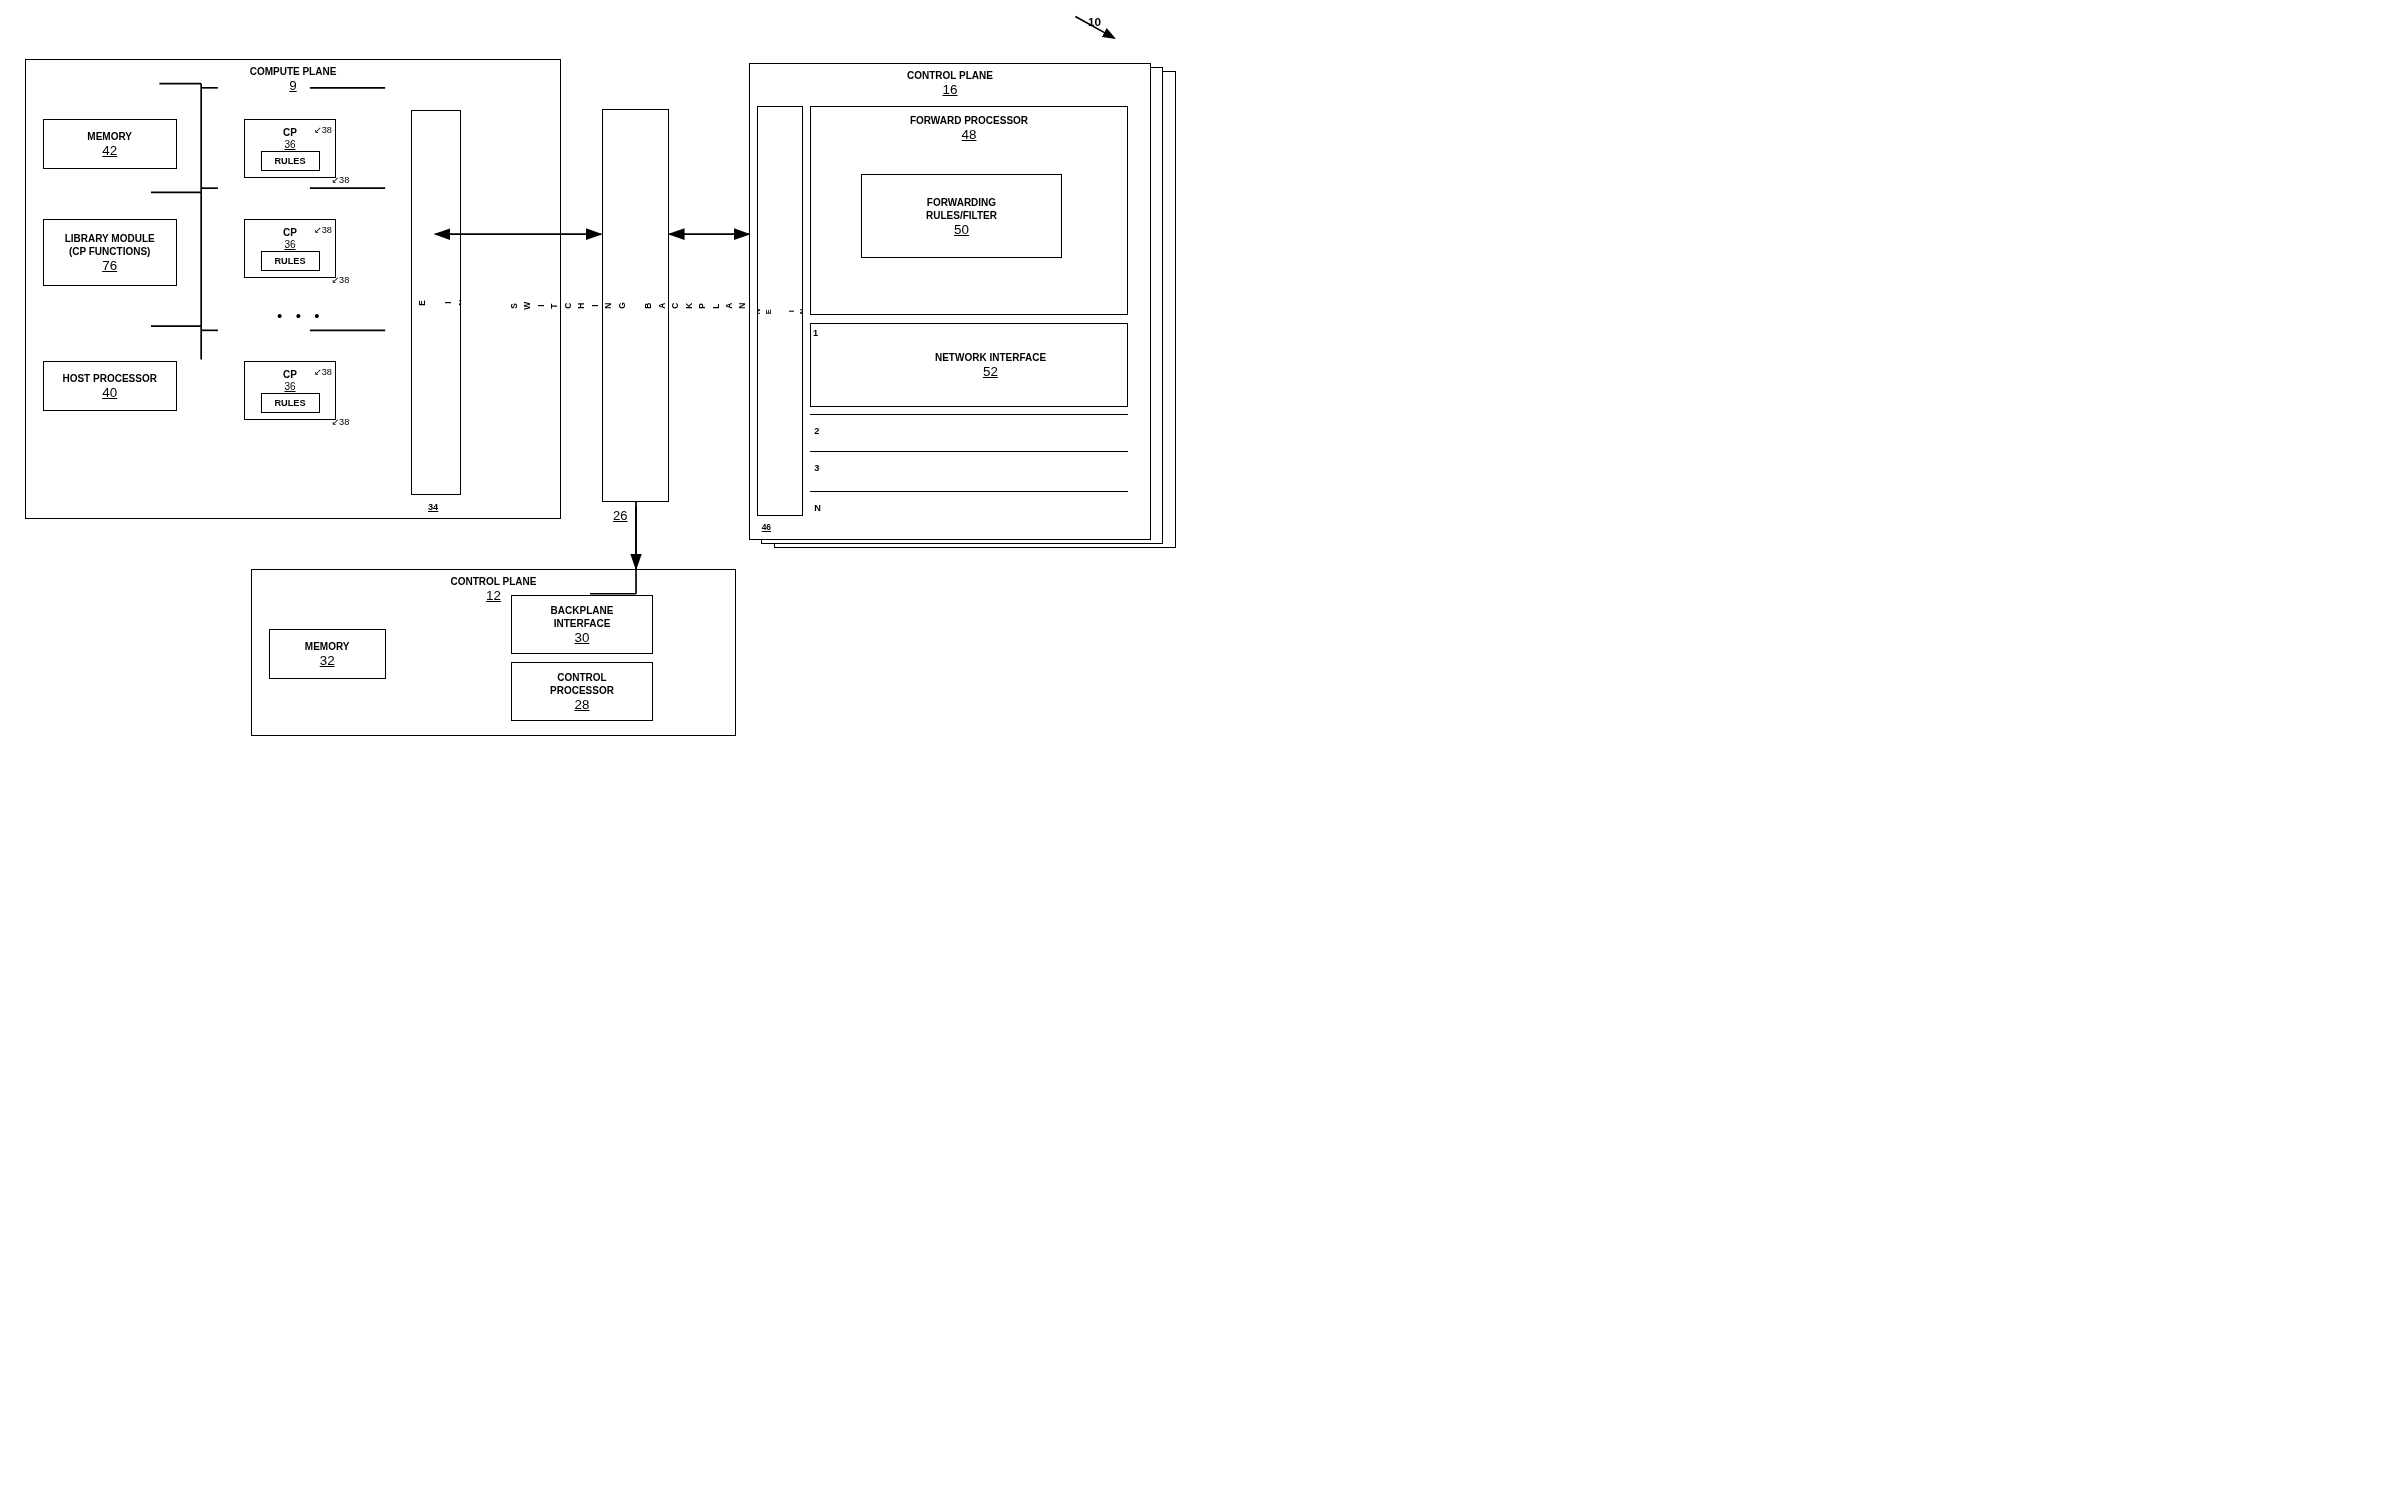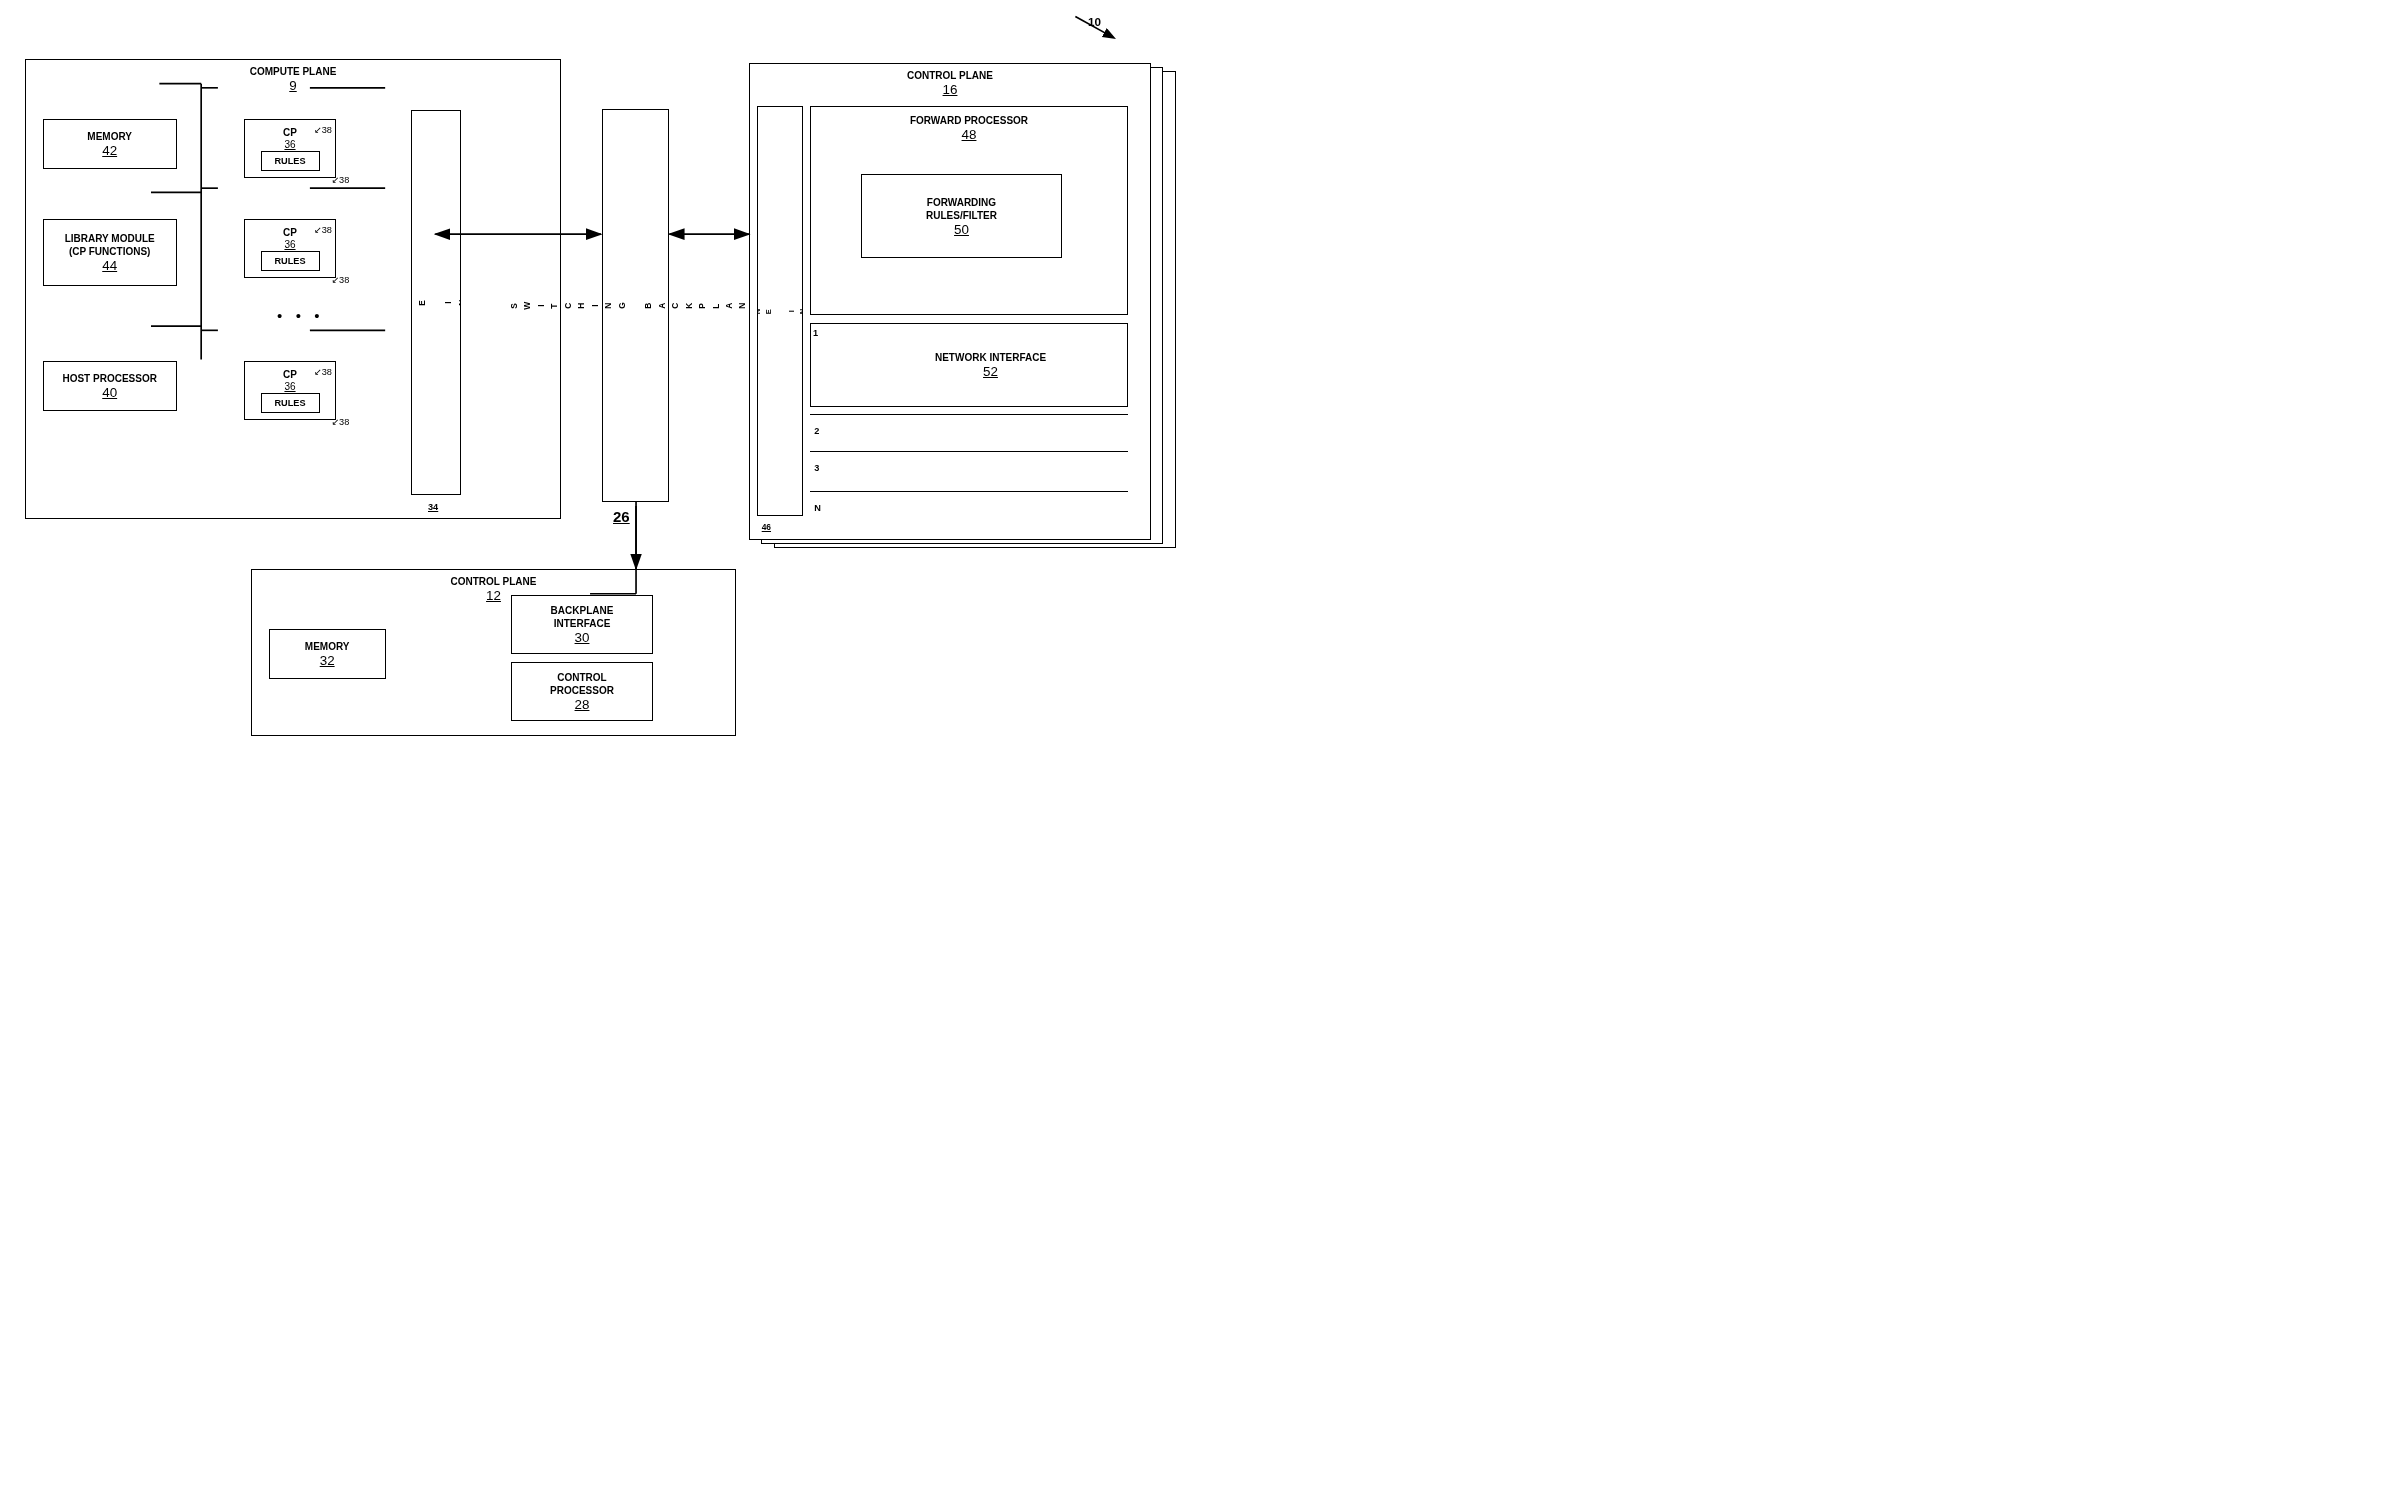--- a/index.html
+++ b/index.html
@@ -80,21 +80,21 @@
       <div style="text-align:center;">
         <div class="box-title">MEMORY</div>
         <div class="label-ref">42</div>
       </div>
     </div>
 
     <div class="box" style="left:16.7px; top:159px; width:134px; height:67px; display:flex; align-items:center; justify-content:center;">
       <div style="text-align:center;">
         <div class="box-title" style="white-space:pre-line;">LIBRARY MODULE
 (CP FUNCTIONS)</div>
-        <div class="label-ref">44</div>
+        <div class="label-ref">76</div>
       </div>
     </div>
 
     <div class="box" style="left:16.7px; top:301px; width:134px; height:50px; display:flex; align-items:center; justify-content:center;">
       <div style="text-align:center;">
         <div class="box-title">HOST PROCESSOR</div>
         <div class="label-ref">40</div>
       </div>
     </div>
 
@@ -148,21 +148,21 @@
       <span class="label-ref">34</span>
     </div>
 
   </div>
 
   <div class="box" style="left:602px; top:109px; width:67px; height:393px; display:flex; flex-direction:column; align-items:center; justify-content:center;">
     <div class="vertical-text" style="font-size:8.4px; letter-spacing:0.8px; line-height:1.6;">
       S<br>W<br>I<br>T<br>C<br>H<br>I<br>N<br>G<br><br>B<br>A<br>C<br>K<br>P<br>L<br>A<br>N<br>E
     </div>
   </div>
-  <div style="position:absolute; left:613px; top:508px; font-size:15px; font-weight:bold; text-align:center;">
+  <div style="position:absolute; left:613px; top:508px; font-size:13px; font-weight:normal; text-align:center;">
     <span class="label-ref">26</span>
   </div>
 
   <div class="box" style="left:774px; top:71px; width:402px; height:477px;"></div>
 
   <div class="box" style="left:761px; top:67px; width:402px; height:477px;"></div>
 
   <div class="box" style="left:749px; top:63px; width:402px; height:477px;">
     <div style="text-align:center; padding-top:5px;">
       <div class="box-title">CONTROL PLANE</div>

